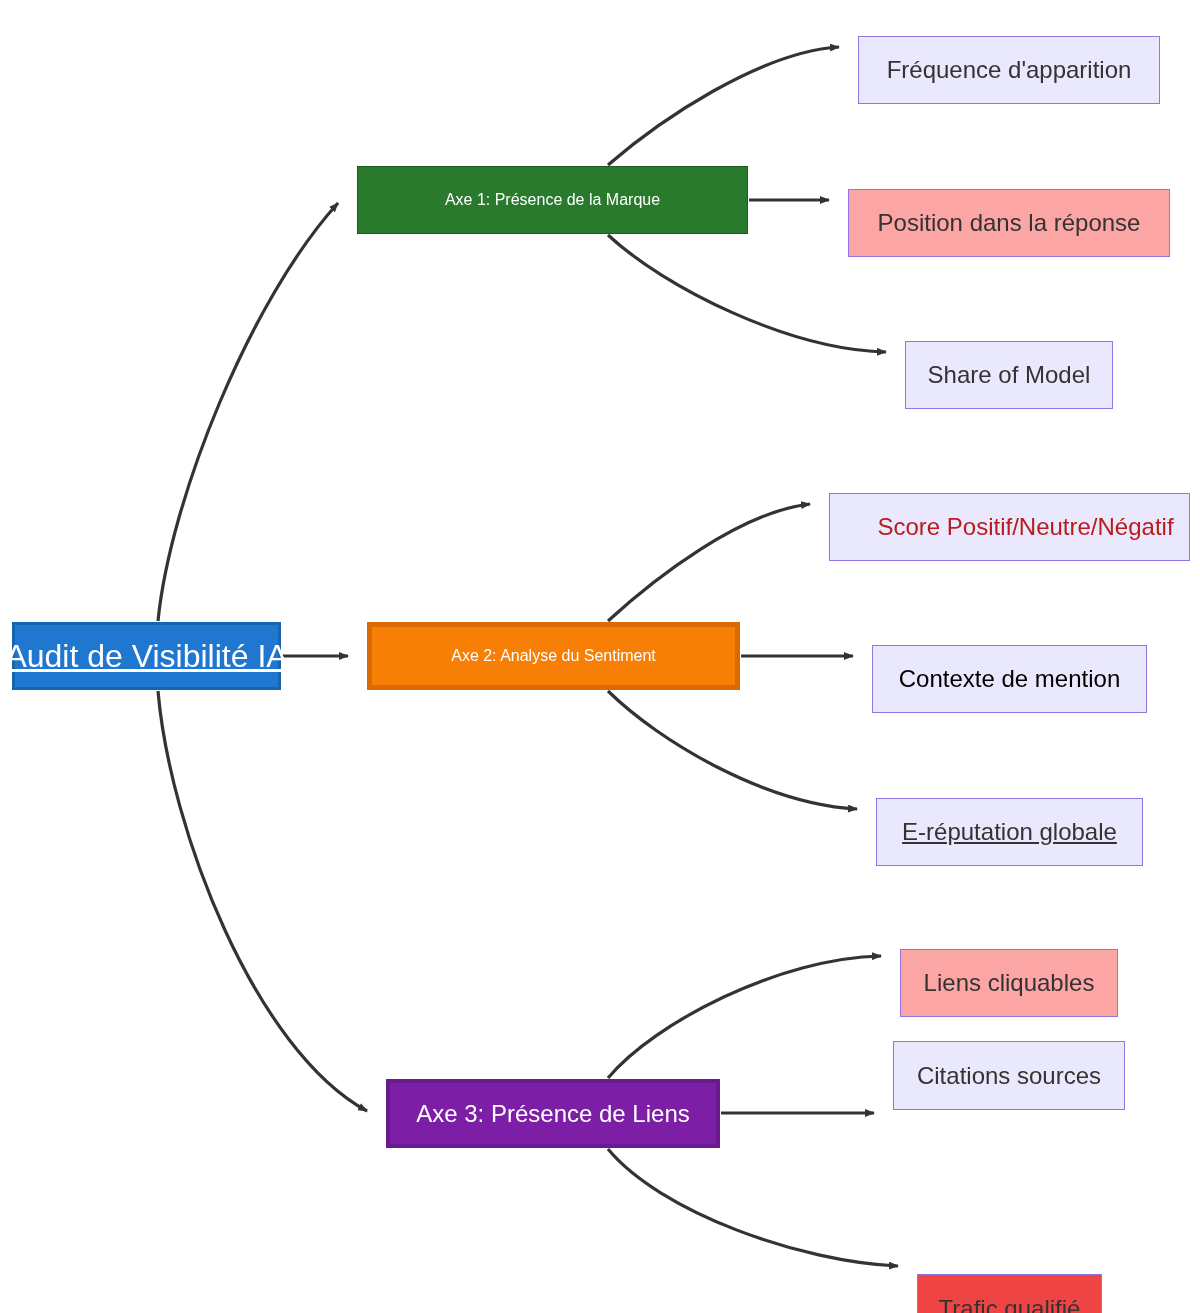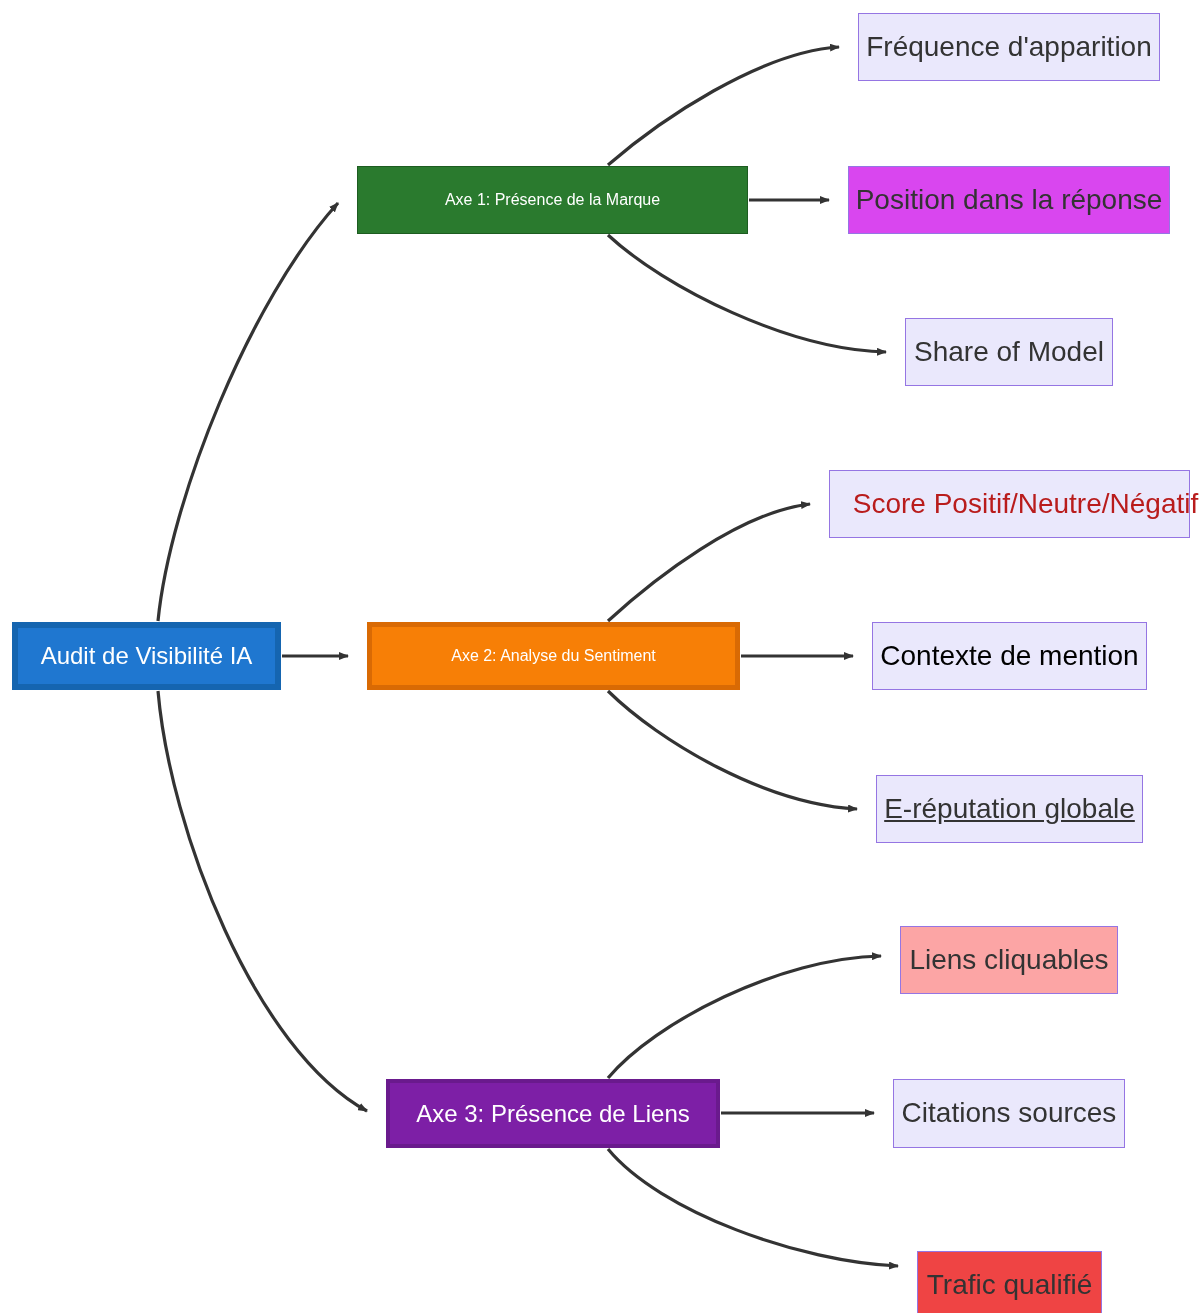--- a/index.html
+++ b/index.html
@@ -29,23 +29,24 @@
     box-sizing: border-box;
     display: flex;
     align-items: center;
     justify-content: center;
     text-align: center;
     line-height: 1.15;
     white-space: nowrap;
   }
   .node-root {
     background: #1f77d0;
-    border: 6px solid #a3a3a3;
+    border: 3px solid #a3a3a3;
     color: #ffffff;
-    font-size: 24px;
+    font-size: 32px;
+    text-decoration: underline;
   }
   .node-axis-green {
     background: #2a7a2e;
     border: 1px solid #1d5c21;
     color: #ffffff;
     font-size: 16px;
   }
   .node-axis-orange {
     background: #f77f06;
     border: 5px solid #14532d;
@@ -55,21 +56,22 @@
   .node-axis-purple {
     background: #7d1fa6;
     border: 4px solid #fca5a5;
     color: #ffffff;
     font-size: 24px;
   }
   .node-leaf {
     background: #eae8fc;
     border: 1px solid #9575e3;
     color: #333333;
-    font-size: 28px;
+    font-size: 24px;
+    margin-top: 23px;
   }
   .edge-path {
     fill: none;
     stroke: #333333;
     stroke-width: 3.2;
     stroke-linecap: butt;
   }
 </style>
 </head>
 <body>
@@ -105,29 +107,29 @@
   <div class="node node-root" id="n-root" style="left: 12px; top: 622px; width: 269px; height: 68px; background: rgb(31, 119, 208); border-color: rgb(21, 101, 176); color: rgb(255, 255, 255);">Audit de Visibilité IA</div>
 
   <div class="node node-axis-green" id="n-axis1" style="left: 357px; top: 166px; width: 391px; height: 68px; background: rgb(42, 122, 46); border-color: rgb(29, 92, 33); color: rgb(255, 255, 255);">Axe 1: Présence de la Marque</div>
 
   <div class="node node-axis-orange" id="n-axis2" style="left: 367px; top: 622px; width: 373px; height: 68px; background: rgb(247, 127, 6); border-color: rgb(217, 106, 4); color: rgb(255, 255, 255);">Axe 2: Analyse du Sentiment</div>
 
   <div class="node node-axis-purple" id="n-axis3" style="left: 386px; top: 1079px; width: 334px; height: 69px; background: rgb(125, 31, 166); border-color: rgb(106, 26, 141); color: rgb(255, 255, 255);">Axe 3: Présence de Liens</div>
 
   <div class="node node-leaf" id="n-leaf_frequence" style="left: 858px; top: 13px; width: 302px; height: 68px; background: rgb(234, 232, 252); border-color: rgb(149, 117, 227); color: rgb(51, 51, 51);">Fréquence d'apparition</div>
 
-  <div class="node node-leaf" id="n-leaf_position" style="left: 848px; top: 166px; width: 322px; height: 68px; background: #d946ef; border-color: rgb(149, 117, 227); color: rgb(51, 51, 51);">Position dans la réponse</div>
+  <div class="node node-leaf" id="n-leaf_position" style="left: 848px; top: 166px; width: 322px; height: 68px; background: #fca5a5; border-color: rgb(149, 117, 227); color: rgb(51, 51, 51);">Position dans la réponse</div>
 
   <div class="node node-leaf" id="n-leaf_share" style="left: 905px; top: 318px; width: 208px; height: 68px; background: rgb(234, 232, 252); border-color: rgb(149, 117, 227); color: rgb(51, 51, 51);">Share of Model</div>
 
   <div class="node node-leaf" id="n-leaf_score" style="left: 829px; top: 470px; width: 361px; height: 68px; background: rgb(234, 232, 252); border-color: rgb(149, 117, 227); color: #b91c1c; padding-left: 32px;">Score Positif/Neutre/Négatif</div>
 
   <div class="node node-leaf" id="n-leaf_contexte" style="left: 872px; top: 622px; width: 275px; height: 68px; background: rgb(234, 232, 252); border-color: rgb(149, 117, 227); color: #000000;">Contexte de mention</div>
 
   <div class="node node-leaf" id="n-leaf_ereputation" style="left: 876px; top: 775px; width: 267px; height: 68px; background: rgb(234, 232, 252); border-color: rgb(149, 117, 227); color: rgb(51, 51, 51); text-decoration: underline;">E-réputation globale</div>
 
   <div class="node node-leaf" id="n-leaf_liens" style="left: 900px; top: 926px; width: 218px; height: 68px; background: #fca5a5; border-color: rgb(149, 117, 227); color: rgb(51, 51, 51);">Liens cliquables</div>
 
-  <div class="node node-leaf" id="n-leaf_citations" style="left: 893px; top: 1079px; width: 232px; height: 69px; background: rgb(234, 232, 252); border-color: rgb(149, 117, 227); color: rgb(51, 51, 51);">Citations sources</div>
+  <div class="node node-leaf" id="n-leaf_citations" style="left: 893px; top: 1018px; width: 232px; height: 69px; background: rgb(234, 232, 252); border-color: rgb(149, 117, 227); color: rgb(51, 51, 51);">Citations sources</div>
 
   <div class="node node-leaf" id="n-leaf_trafic" style="left: 917px; top: 1251px; width: 185px; height: 69px; background: #ef4444; border-color: rgb(149, 117, 227); color: rgb(51, 51, 51);">Trafic qualifié</div>
 
 </div>
 
 </body></html>

